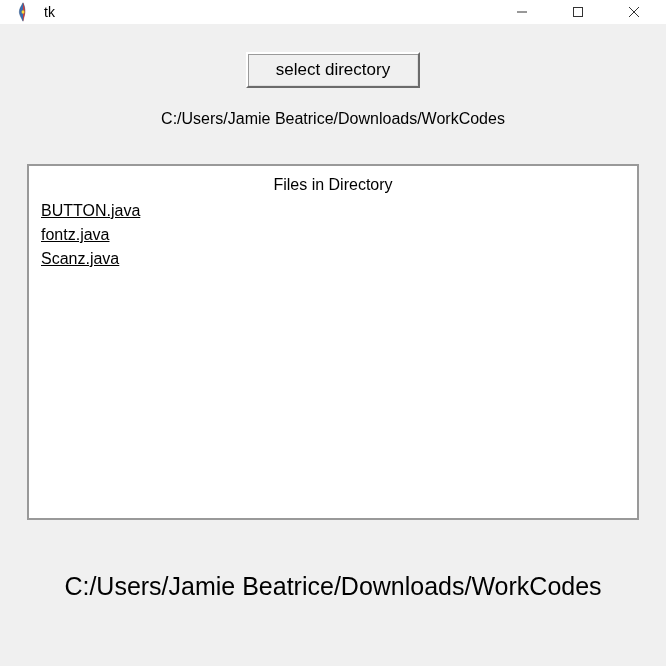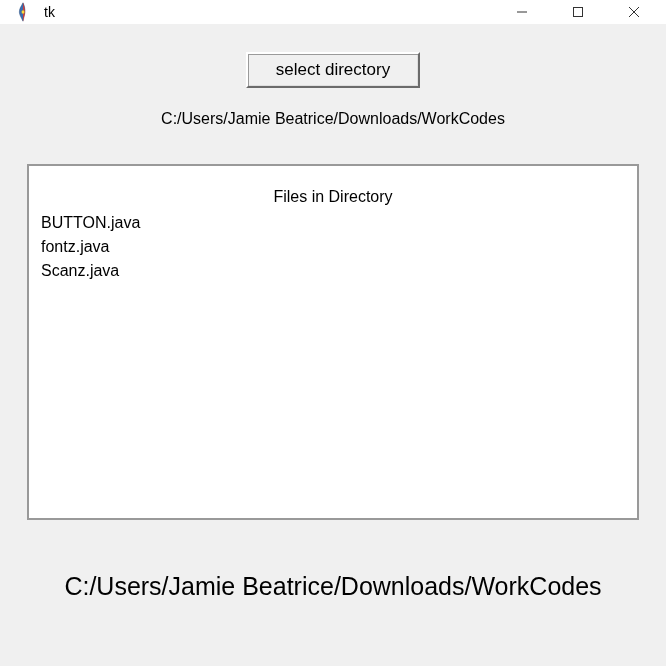--- a/index.html
+++ b/index.html
@@ -81,33 +81,34 @@
       margin-top: 22px;
       font-size: 16px;
       color: #000;
     }
     .file-panel {
       margin-top: 36px;
       width: 612px;
       height: 356px;
       background: #ffffff;
       border: 2px solid #999;
-      padding: 22px 12px;
+      padding: 10px 12px;
       text-align: left;
     }
     .panel-header {
       text-align: center;
       font-size: 16px;
       color: #000;
       margin-bottom: 8px;
     }
     .file-list {
       display: flex;
       flex-direction: column;
       gap: 6px;
+      text-decoration: underline;
     }
     .file-item {
       font-size: 16px;
       color: #000;
     }
     .big-path {
       margin-top: 52px;
       font-size: 25px;
       font-weight: 400;
       color: #000;

